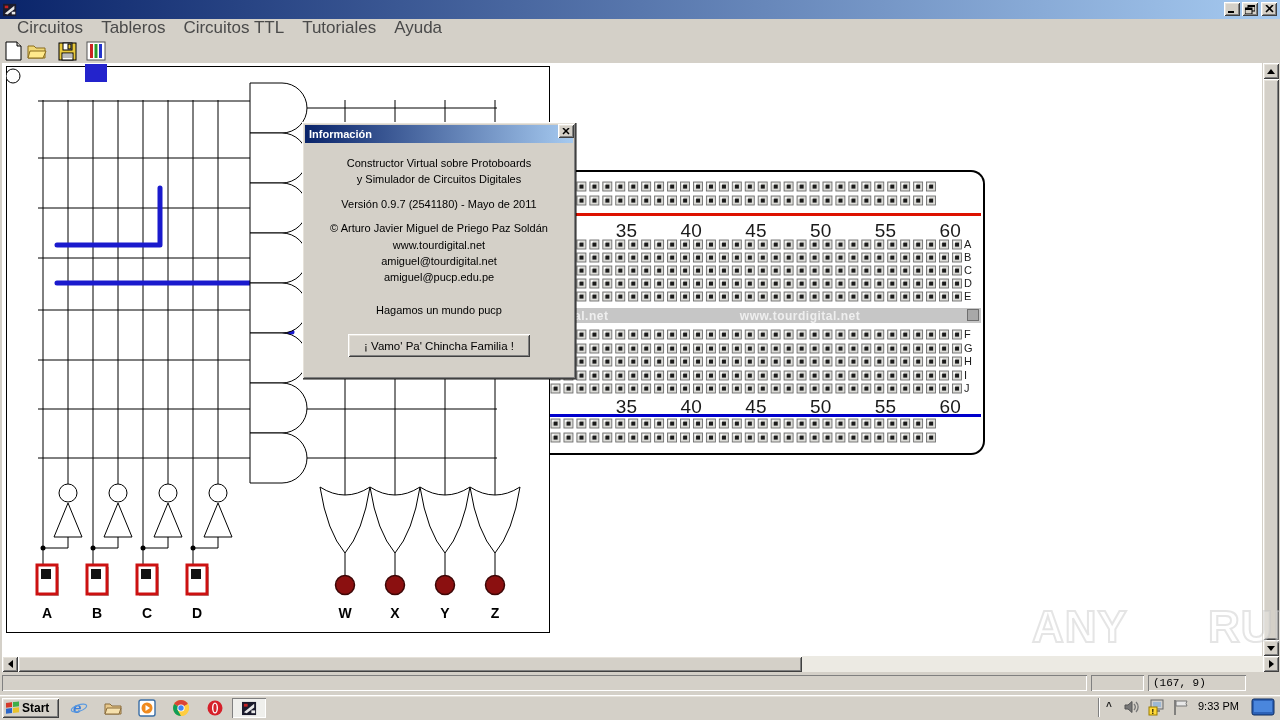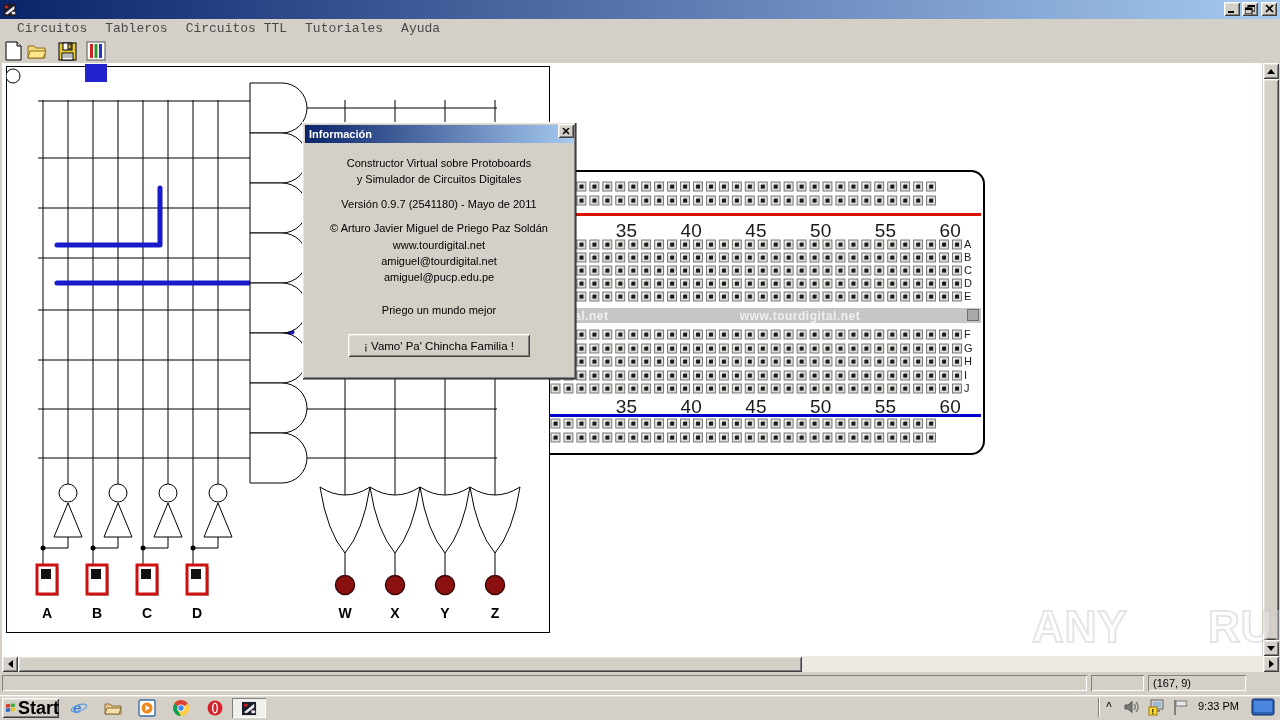--- a/index.html
+++ b/index.html
@@ -3,31 +3,31 @@
 <meta charset="utf-8">
 <style>
   * { margin:0; padding:0; box-sizing:border-box; }
   html,body { width:1280px; height:720px; overflow:hidden; }
   body { font-family:"Liberation Sans", sans-serif; background:#d4d0c8; position:relative; }
   .abs { position:absolute; }
   .screen { position:relative; width:1280px; height:720px; background:#d4d0c8; overflow:hidden; }
 
   
   .bevel-out { background:#d4d0c8; box-shadow: inset 1px 1px 0 #ffffff, inset -1px -1px 0 #404040, inset 2px 2px 0 #e6e2da, inset -2px -2px 0 #808080; }
-  .sunken-thin { box-shadow: inset 1px 1px 0 #808080, inset -1px -1px 0 #ffffff; }
+  .sunken-thin { box-shadow: inset 1px 1px 0 #808080, inset -1px -1px 0 #ffffff; font-family: Liberation Mono, monospace; }
 
   
   .titlebar { left:0; top:0; width:1280px; height:19px; background:linear-gradient(90deg,#0a246a,#a6caf0); display:flex; align-items:center; }
   .titlebar .app-ico { width:14px; height:14px; margin-left:3px; }
   .titlebar .ttl { color:#d9d9d9; font-size:11px; font-weight:bold; margin-left:5px; letter-spacing:.2px; }
   .winbtn { width:16px; height:14px; top:2px; display:flex; align-items:center; justify-content:center; }
 
   
   .menubar { left:0; top:19px; width:1280px; height:18px; display:flex; align-items:center; padding-left:8px; gap:0; }
-  .menu-item { font-size:13px; color:#4a4a4a; padding:2px 9px;font-family:Liberation Mono, monospace; }
+  .menu-item { font-size:17px; color:#4a4a4a; padding:2px 9px; }
   .toolbar { left:0; top:37px; width:1280px; height:26px; }
   .tbtn { top:40px; width:22px; height:22px; display:flex; align-items:center; justify-content:center; }
 
   .client-bg { left:2px; top:63px; width:1260px; height:593px; background:#ffffff; }
 
   .wire-color { left:85px; top:64px; width:22px; height:18px; background:#2323cc; z-index:5; }
 
   
   .breadboard { left:550px; top:170px; width:435px; height:285px; background:#fff; border:2px solid #000; border-left:none; border-radius:0 14px 14px 0; overflow:hidden; z-index:2; }
   .bb-line { position:absolute; left:0; width:431px; height:3px; }
@@ -56,21 +56,21 @@
   .tri-left  { border-top:4px solid transparent; border-bottom:4px solid transparent; border-right:5px solid #000; }
   .tri-right { border-top:4px solid transparent; border-bottom:4px solid transparent; border-left:5px solid #000; }
 
   
   .statusbar { left:0; top:673px; width:1280px; height:20px; background:#d4d0c8; }
   .sb-panel { position:absolute; top:2px; height:16px; font-size:11px; color:#000; display:flex; align-items:center; padding-left:5px; }
 
   
   .taskbar { left:0; top:695px; width:1280px; height:25px; background:#d4d0c8; box-shadow: inset 0 1px 0 #fff, inset 0 2px 0 #e6e2da; z-index:40; }
   .start-btn { position:absolute; left:2px; top:3px; width:57px; height:20px; display:flex; align-items:center; gap:3px; padding-left:4px; }
-  .start-btn b { font-size:18px; }
+  .start-btn b { font-size:12px; }
   .ql { position:absolute; top:4px; width:18px; height:18px; }
   .task-btn { position:absolute; left:232px; top:3px; width:34px; height:20px; background:#efefec; display:flex; align-items:center; justify-content:center; }
   .tray-div { position:absolute; left:1098px; top:3px; width:2px; height:19px; border-left:1px solid #808080; border-right:1px solid #fff; }
   .tray-ic { position:absolute; top:4px; }
   .clock { position:absolute; left:1198px; top:5px; width:48px; font-size:11px; color:#000; }
 
   
   .watermark { left:1032px; top:600px; width:230px; height:54px; display:flex; align-items:center; z-index:50; pointer-events:none;gap:40px; }
   .wm-txt { font-size:44px; font-weight:bold; letter-spacing:1px; color:rgba(255,255,255,0.25); -webkit-text-stroke:2px rgba(198,198,198,0.45); }
   svg text { font-family:"Liberation Sans", sans-serif; }
@@ -1655,21 +1655,21 @@
       </svg>
     </div>
     <div id="dlg-lines">
         <div class="dlg-line" style="top: 35px;">Constructor Virtual sobre Protoboards</div>
         <div class="dlg-line" style="top: 51px;">y Simulador de Circuitos Digitales</div>
         <div class="dlg-line" style="top: 76px;">Versión 0.9.7 (2541180) - Mayo de 2011</div>
         <div class="dlg-line" style="top: 100px;">© Arturo Javier  Miguel de Priego  Paz Soldán</div>
         <div class="dlg-line" style="top: 117px;">www.tourdigital.net</div>
         <div class="dlg-line" style="top: 133px;">amiguel@tourdigital.net</div>
         <div class="dlg-line" style="top: 149px;">amiguel@pucp.edu.pe</div>
-        <div class="dlg-line" style="top: 182px;">Priego un mundo mejor</div>
+        <div class="dlg-line" style="top: 182px;">Hagamos un mundo pucp</div>
       </div>
     <div class="dlg-btn bevel-out">¡ Vamo' Pa' Chincha Familia !</div>
   </div>
 
   <div class="abs vscroll">
     <div class="sb-btn bevel-out" style="left:0;top:0;">
         <span class="tri tri-up"></span>
       </div>
     <div class="abs bevel-out" style="left:0;top:16px;width:16px;height:561px;"></div>
     <div class="sb-btn bevel-out" style="left:0;top:577px;">

